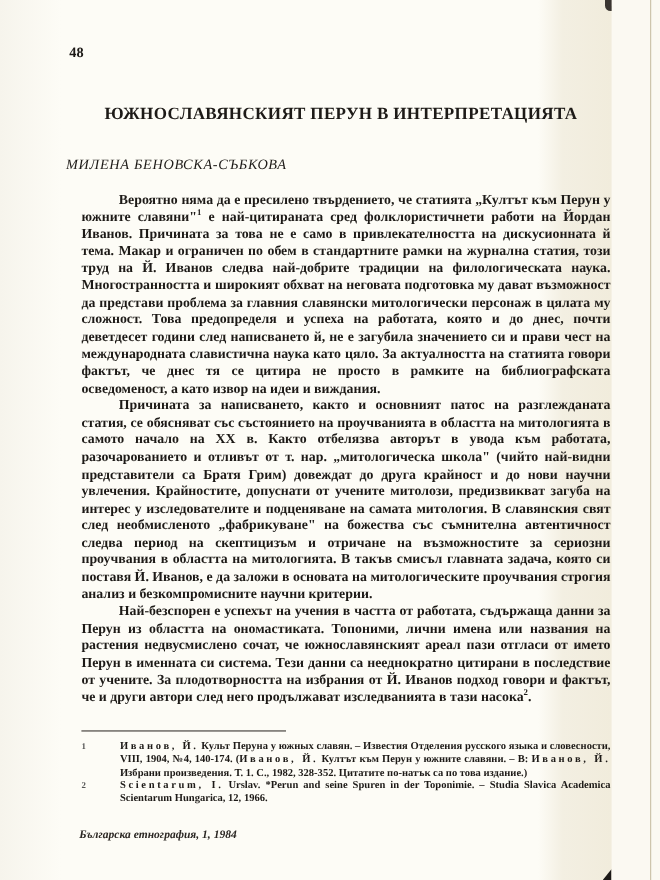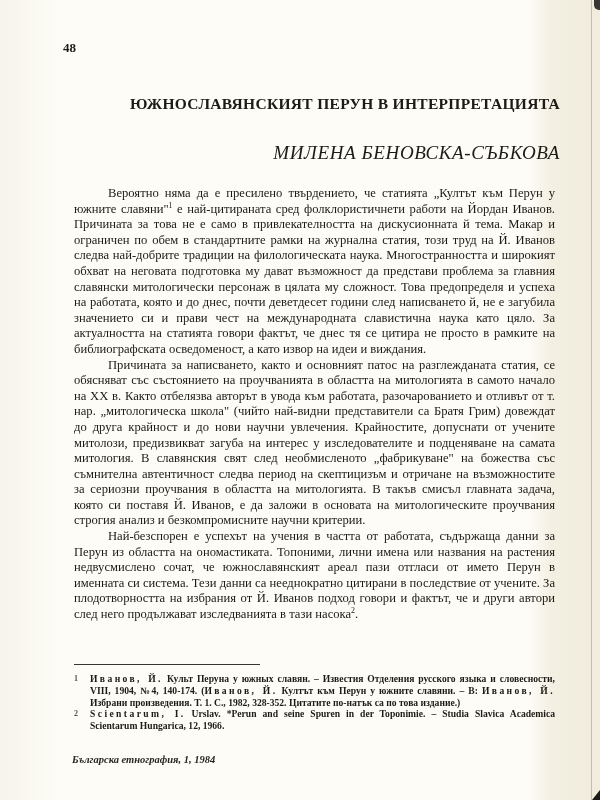--- a/index.html
+++ b/index.html
@@ -3,21 +3,21 @@
 <meta charset="utf-8">
 <style>
   html, body {
     margin: 0; padding: 0;
     width: 600px; height: 800px;
     overflow: hidden;
     background: #fbf9f2;
   }
   .page {
     position: relative;
-    width: 600px; height: 800px;
+    width: 556px; height: 800px;
     background: linear-gradient(90deg, #f6f4ec 0%, #fdfcf6 10%, #fdfcf6 88%, #f3efe2 92%, #f1ecdc 100%);
     font-family: "Liberation Serif", "DejaVu Serif", serif;
     color: #1d1a17;
   }
   .spine-line {
     position: absolute; left: 591px; top: 0; width: 1px; height: 800px;
     background: #c9bfa6;
   }
   .corner-top {
     position: absolute; right: 0; top: 0; width: 6px; height: 10px;
@@ -26,49 +26,49 @@
   .corner-bottom {
     position: absolute; right: 0; bottom: 0; width: 8px; height: 10px;
     background: #1c1917; clip-path: polygon(100% 0, 100% 100%, 0 100%);
   }
   .page-number {
     position: absolute; left: 63px; top: 40px;
     font-size: 13px; font-weight: bold;
   }
   .title {
     position: absolute; left: 60px; width: 500px; top: 94px;
-    text-align: right;
+    text-align: center;
     font-size: 15.5px; font-weight: bold; letter-spacing: 0.3px;
     line-height: 19px;
   }
   .author {
     position: absolute; left: 60px; width: 500px; top: 142px;
-    text-align: right;
-    font-size: 19px; font-style: italic; letter-spacing: 0.6px; font-family: Liberation Serif, serif;
+    text-align: left;
+    font-size: 13px; font-style: italic; letter-spacing: 0.6px; font-family: Liberation Serif, serif;
   }
   .body {
-    position: absolute; left: 74px; width: 481px; top: 186px;
+    position: absolute; left: 74px; width: 481px; top: 174px;
     font-size: 12.6px; line-height: 15.6px;
     text-align: justify;
-    font-weight: 400;
+    font-weight: 700;
   }
   .body p { margin: 0; text-indent: 34px; }
   .body sup, .fn sup { font-size: 8px; line-height: 0; }
   .footnote-rule {
     position: absolute; left: 74px; top: 664px; width: 186px; height: 1px;
     background: #3a3531;
   }
   .footnotes {
     position: absolute; left: 74px; width: 481px; top: 673px;
     font-size: 9.6px; line-height: 11.8px; font-weight: 600;
     text-align: justify;
   }
   .fn { display: flex; }
   .fn-num { width: 16px; flex: none; font-size: 8px; color: #555; }
-  .fn-text { flex: 1; }
+  .fn-text { flex: 1; margin-left: 19px; }
   .spaced { letter-spacing: 2.4px; }
   .journal {
     position: absolute; left: 72px; top: 754px;
     font-size: 10.5px; font-style: italic; font-weight: 600; color: #2a2622;
   }
 </style>
 </head>
 <body>
 
 <div class="page">

